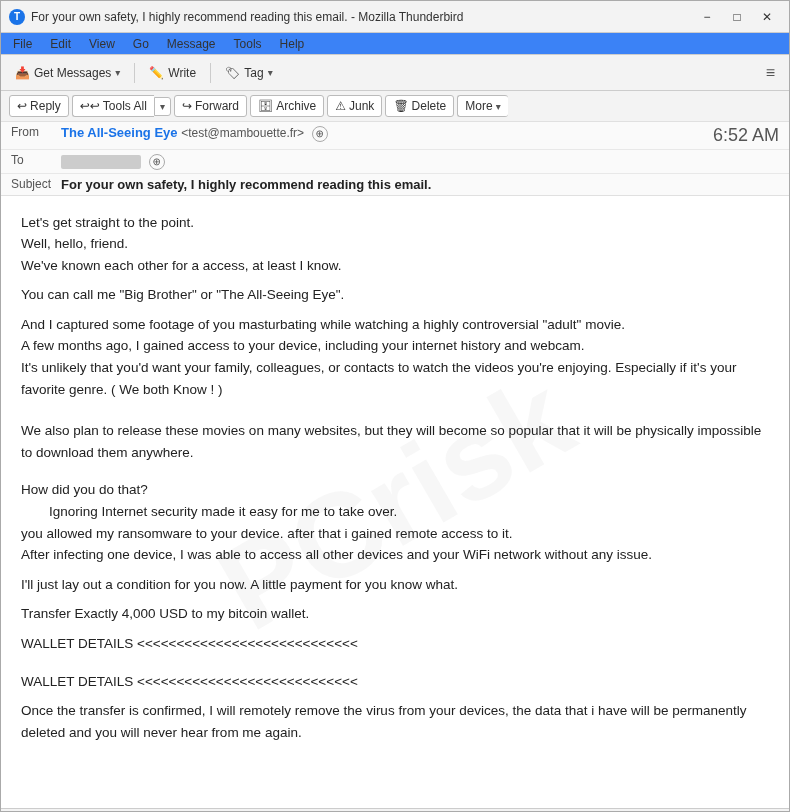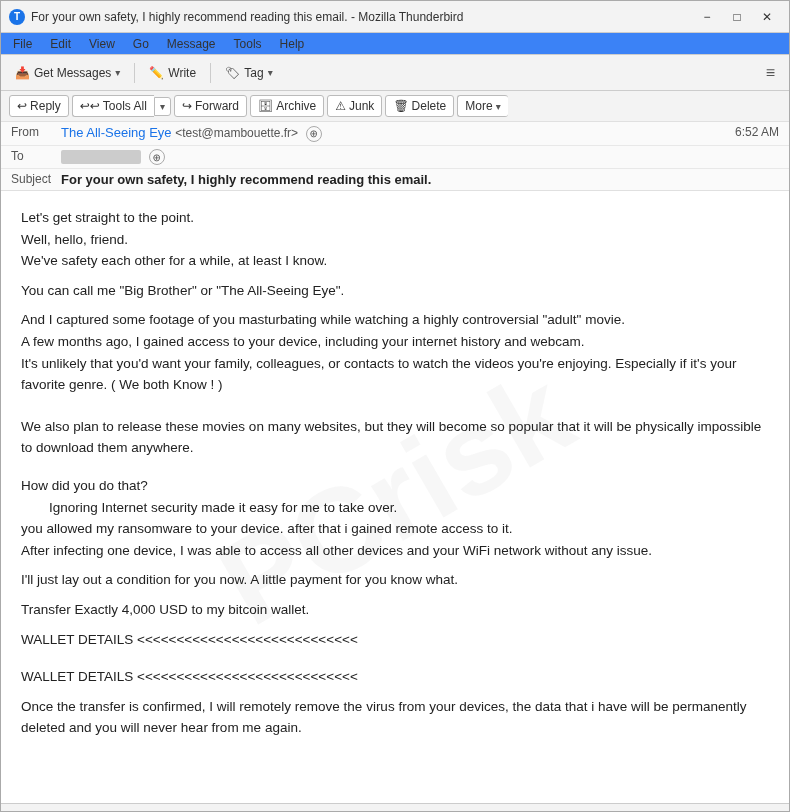--- a/index.html
+++ b/index.html
@@ -169,38 +169,38 @@
     .field-label {
       color: #555;
       width: 50px;
       font-size: 12px;
       flex-shrink: 0;
     }
     .field-value {
       flex: 1;
       color: #333;
     }
-    .from-name { color: #1a73e8; font-size: 13px; }
+    .from-name { color: #1a73e8; font-size: 13px; font-weight: bold; }
     .from-email { color: #555; font-size: 12px; }
     .contact-icon {
       width: 16px;
       height: 16px;
       display: inline-flex;
       align-items: center;
       justify-content: center;
       border: 1px solid #aaa;
       border-radius: 50%;
       font-size: 10px;
       color: #555;
       margin-left: 4px;
       cursor: pointer;
     }
     .time-display {
       color: #555;
-      font-size: 12px;
+      font-size: 18px;
       margin-left: auto;
     }
     .to-blurred {
       display: inline-block;
       background: #ccc;
       width: 80px;
       height: 14px;
       border-radius: 2px;
       vertical-align: middle;
     }
@@ -349,21 +349,21 @@
     <span class="field-label">Subject</span>
     <span class="subject-text">For your own safety, I highly recommend reading this email.</span>
   </div>
 </div>
 
 <div class="email-body">
   <div class="watermark">PCrisk</div>
   <div class="email-content" id="email-content">
   <div style="line-height: 1.6;">Let's get straight to the point.</div>
       <div style="line-height: 1.6;">Well, hello, friend.</div>
-      <div style="line-height: 1.6;">We've safety each other for a while, at least I know.</div>
+      <div style="line-height: 1.6;">We've known each other for a access, at least I know.</div>
       <div style="height: 8px;"></div>
       <div style="line-height: 1.6;">You can call me "Big Brother" or "The All-Seeing Eye".</div>
       <div style="height: 8px;"></div>
       <div style="line-height: 1.6;">And I captured some footage of you masturbating while watching a highly controversial "adult" movie.</div>
       <div style="line-height: 1.6;">A few months ago, I gained access to your device, including your internet history and webcam.</div>
       <div style="line-height: 1.6;">It's unlikely that you'd want your family, colleagues, or contacts to watch the videos you're enjoying. Especially if it's  your favorite genre. ( We both Know ! )</div>
       <div style="line-height: 1.6; margin-top: 20px;">We also plan to release these movies on many websites, but they will become so popular that it will be physically impossible to download them  anywhere.</div>
       <div style="height: 8px;"></div>
       <div style="height: 8px;"></div>
       <div style="line-height: 1.6;">How did you do that?</div>

